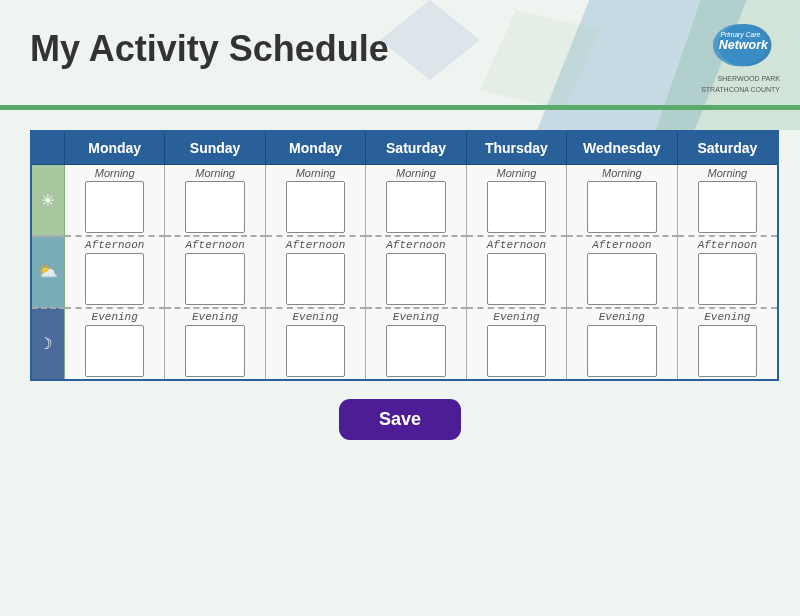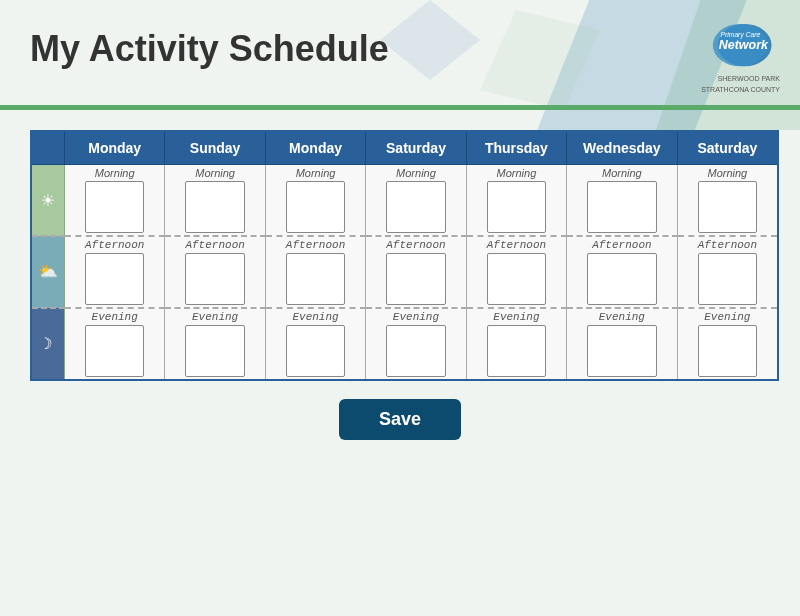--- a/index.html
+++ b/index.html
@@ -176,28 +176,28 @@
       display: block;
     }
 
     
     .save-section {
       text-align: center;
       margin-top: 18px;
     }
 
     .save-button {
-      background: #0c4a6e;
+      background: #4c1d95;
       color: white;
       border: none;
       padding: 10px 40px;
       font-size: 18px;
       font-weight: bold;
       cursor: pointer;
-      border-radius: 6px;
+      border-radius: 11px;
     }
 
     
     .row-divider td {
       border-top: 2px dashed #aaa !important;
       font-family: Liberation Mono, monospace;
     }
   </style>
 </head>
 <body>

